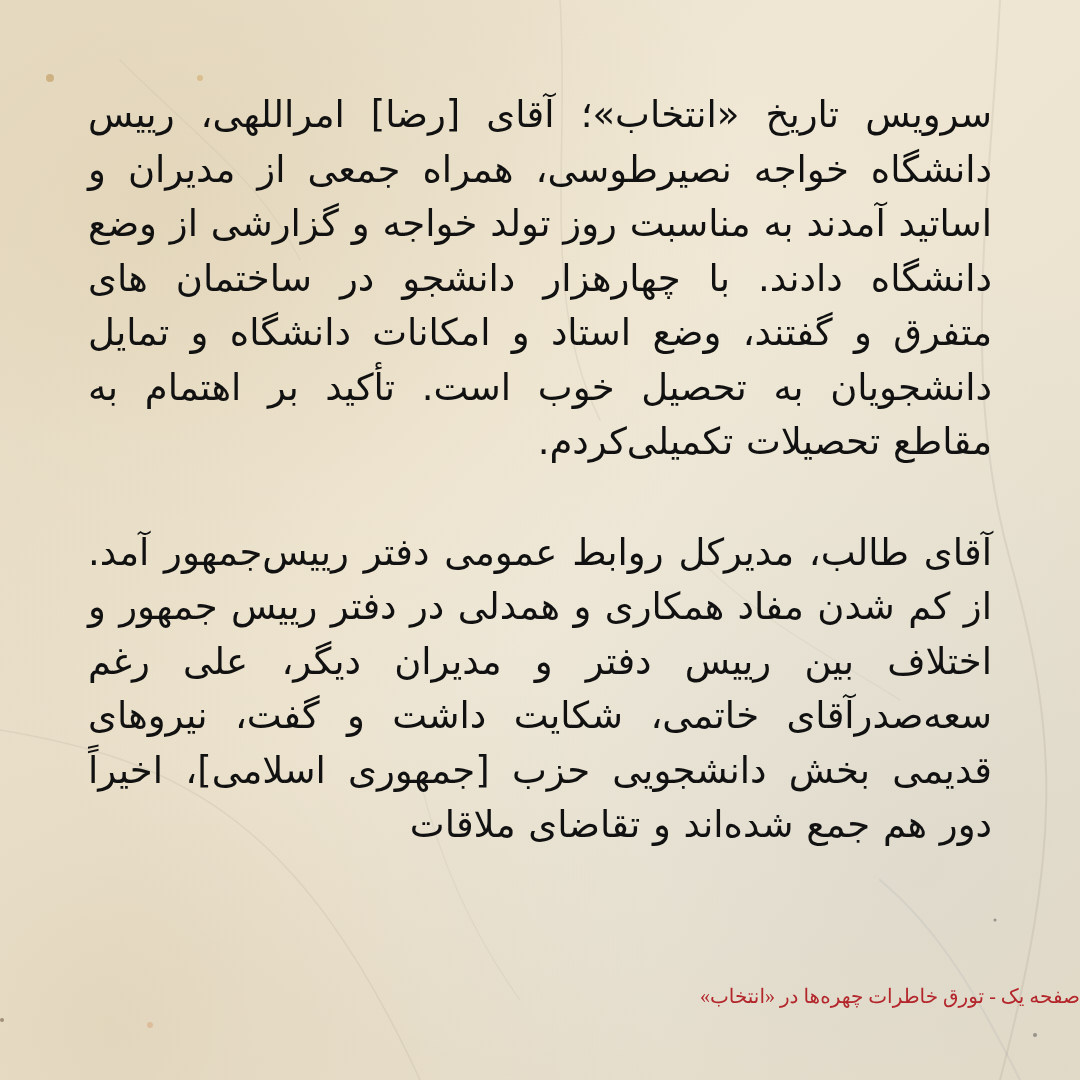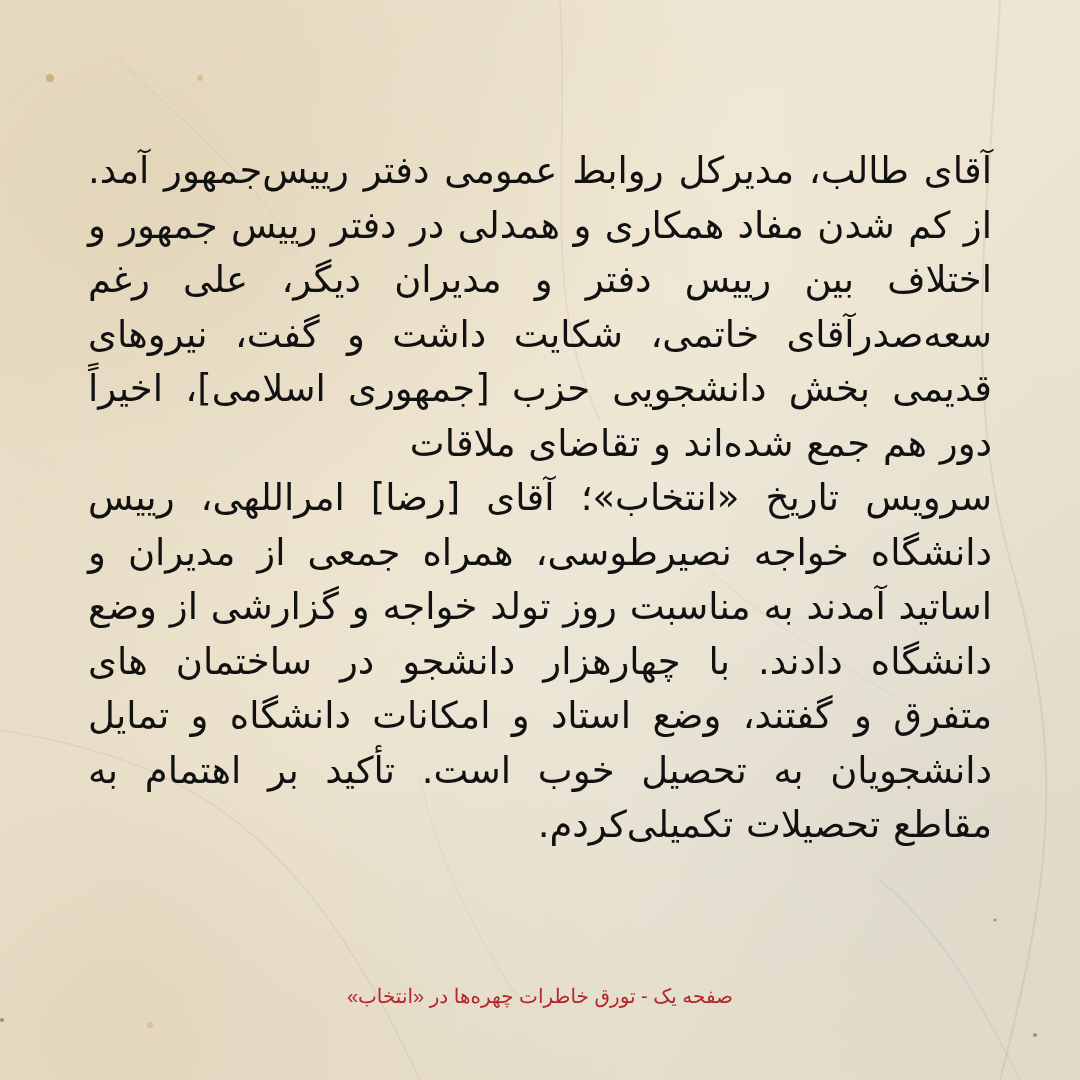--- a/index.html
+++ b/index.html
@@ -41,25 +41,24 @@
       text-align-last: right;
       word-spacing: 1px;
     }
     .paragraph-1 { }
     .paragraph-2 { margin-top: 56px; }
     .caption {
       position: absolute;
       left: 0;
       right: 0;
       top: 984px;
-      text-align: center;
       direction: rtl;
       font-size: 20px;
       color: #b3262b;
-      font-family: Liberation Sans, sans-serif;
+      font-family: Liberation Serif, serif;
     }
   </style>
 </head>
 <body>
 
 <svg class="texture" width="1080" height="1080" viewBox="0 0 1080 1080" xmlns="http://www.w3.org/2000/svg">
   <g fill="none" stroke-linecap="round">
     <path d="M1000 0 C 990 200, 960 380, 1010 560 S 1060 850, 1000 1080" stroke="rgba(120,110,95,0.12)" stroke-width="2"></path>
     <path d="M560 0 C 570 160, 540 300, 600 420" stroke="rgba(120,110,95,0.10)" stroke-width="1.5"></path>
     <path d="M0 730 C 180 760, 300 820, 420 1080" stroke="rgba(120,110,95,0.10)" stroke-width="1.5"></path>
@@ -72,17 +71,17 @@
     <circle cx="50" cy="78" r="4" fill="rgba(180,130,60,0.45)"></circle>
     <circle cx="200" cy="78" r="3" fill="rgba(200,150,70,0.40)"></circle>
     <circle cx="150" cy="1025" r="3" fill="rgba(210,140,90,0.35)"></circle>
     <circle cx="2" cy="1020" r="2" fill="rgba(90,70,50,0.50)"></circle>
     <circle cx="1035" cy="1035" r="2" fill="rgba(60,60,60,0.45)"></circle>
     <circle cx="995" cy="920" r="1.5" fill="rgba(60,60,60,0.45)"></circle>
   </g>
 </svg>
 
 <main class="page">
+  <p class="paragraph paragraph-1">سرویس تاریخ «انتخاب»؛ آقای [رضا] امراللهی، رییس دانشگاه خواجه نصیرطوسی، همراه جمعی از مدیران و اساتید آمدند به مناسبت روز تولد خواجه و گزارشی از وضع دانشگاه دادند. با چهارهزار دانشجو در ساختمان های متفرق و گفتند، وضع استاد و امکانات دانشگاه و تمایل دانشجویان به تحصیل خوب است. تأکید بر اهتمام به مقاطع تحصیلات تکمیلی‌کردم.</p>
   <p class="paragraph paragraph-2">آقای طالب، مدیرکل روابط عمومی دفتر رییس‌جمهور آمد. از کم شدن مفاد همکاری و همدلی در دفتر رییس جمهور و اختلاف بین رییس دفتر و مدیران دیگر، علی رغم سعه‌صدرآقای خاتمی، شکایت داشت و گفت، نیروهای قدیمی بخش دانشجویی حزب [جمهوری اسلامی]، اخیراً دور هم جمع شده‌اند و تقاضای ملاقات</p>
-  <p class="paragraph paragraph-1">سرویس تاریخ «انتخاب»؛ آقای [رضا] امراللهی، رییس دانشگاه خواجه نصیرطوسی، همراه جمعی از مدیران و اساتید آمدند به مناسبت روز تولد خواجه و گزارشی از وضع دانشگاه دادند. با چهارهزار دانشجو در ساختمان های متفرق و گفتند، وضع استاد و امکانات دانشگاه و تمایل دانشجویان به تحصیل خوب است. تأکید بر اهتمام به مقاطع تحصیلات تکمیلی‌کردم.</p>
 </main>
 
 <div class="caption">صفحه یک - تورق خاطرات چهره‌ها در «انتخاب»</div>
 
 </body></html>

